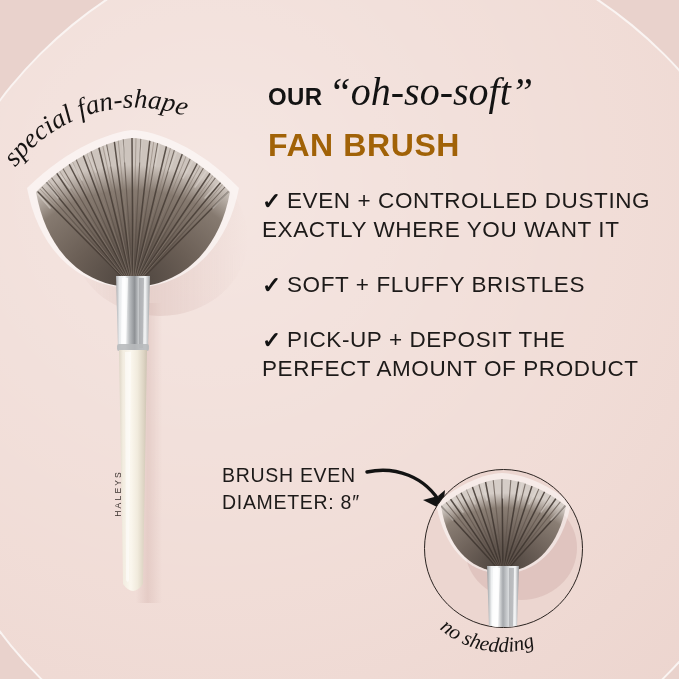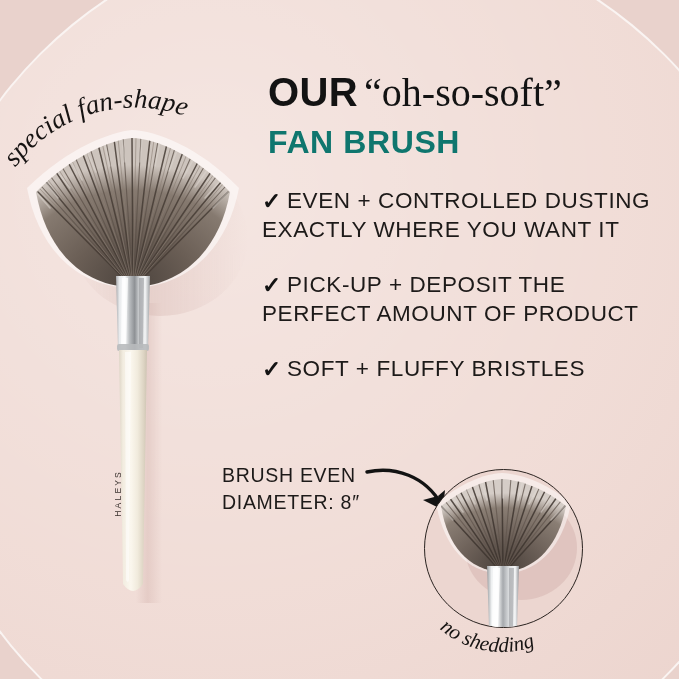--- a/index.html
+++ b/index.html
@@ -53,35 +53,36 @@
   .headline-l1 {
     font-size: 35px;
     line-height: 40px;
     letter-spacing: -0.2px;
     color: #131313;
     white-space: nowrap;
   }
   .hl-our {
     font-family: "Liberation Sans", sans-serif;
     font-weight: 700;
-    font-size: 40px;
+    font-size: 24px;
     letter-spacing: 0.4px;
   }
   .hl-quote {
     font-family: "Liberation Serif", serif;
+    font-style: italic;
     font-size: 40px;
     letter-spacing: 0px;
     margin-left: 6px;
   }
   .headline-l2 {
     font-family: "Liberation Sans", sans-serif;
     font-weight: 700;
     font-size: 32px;
     letter-spacing: 0.6px;
-    color: #0f766e;
+    color: #a16207;
     margin-top: 10px;
   }
 
   
   .bullets {
     position: absolute;
     left: 262px;
     top: 186px;
     width: 408px;
   }
@@ -344,24 +345,24 @@
       <span class="hl-our">OUR</span><span class="hl-quote">“oh-so-soft”</span>
     </div>
     <div class="headline-l2">FAN BRUSH</div>
   </div>
 
   <div class="bullets">
     <div class="bullet">
       <span class="chk">✓</span><span class="btxt">EVEN + CONTROLLED DUSTING EXACTLY WHERE YOU WANT IT</span>
     </div>
     <div class="bullet">
-      <span class="chk">✓</span><span class="btxt">PICK-UP + DEPOSIT THE PERFECT AMOUNT OF PRODUCT</span>
+      <span class="chk">✓</span><span class="btxt">SOFT + FLUFFY BRISTLES</span>
     </div>
     <div class="bullet">
-      <span class="chk">✓</span><span class="btxt">SOFT + FLUFFY BRISTLES</span>
+      <span class="chk">✓</span><span class="btxt">PICK-UP + DEPOSIT THE PERFECT AMOUNT OF PRODUCT</span>
     </div>
   </div>
 
   <div class="caption">
     <div>BRUSH EVEN</div>
     <div>DIAMETER: 8″</div>
   </div>
 
   <svg class="arrow" viewBox="0 0 90 70">
     <path d="M 2 10 C 30 4, 60 14, 76 42" fill="none" stroke="#131313" stroke-width="3.4" stroke-linecap="round"></path>

